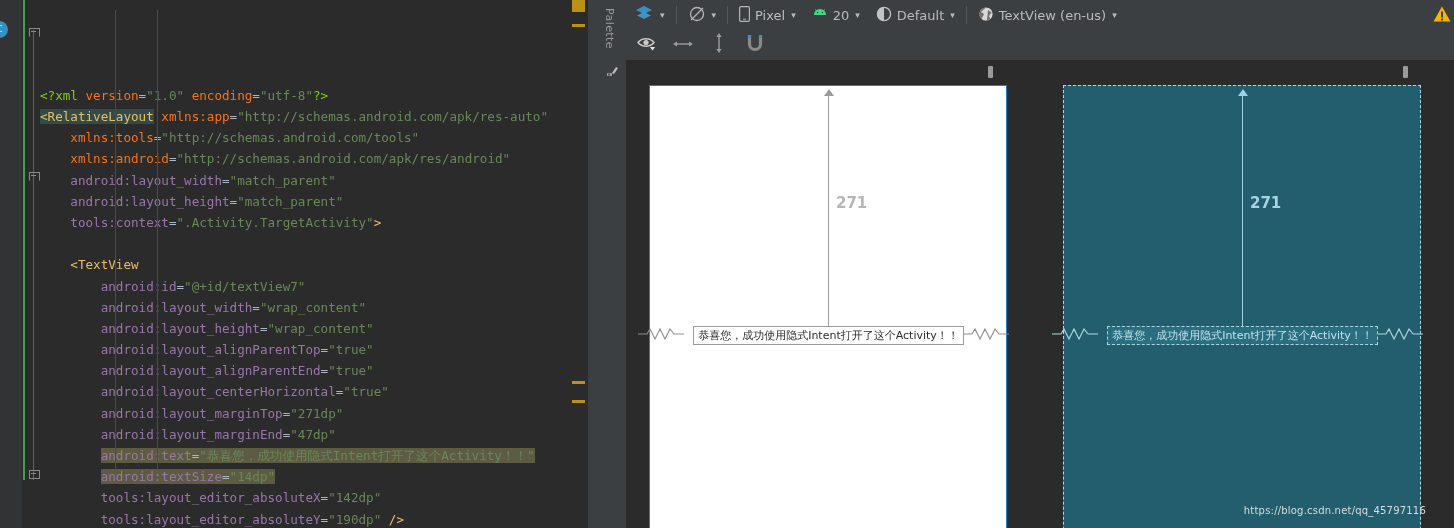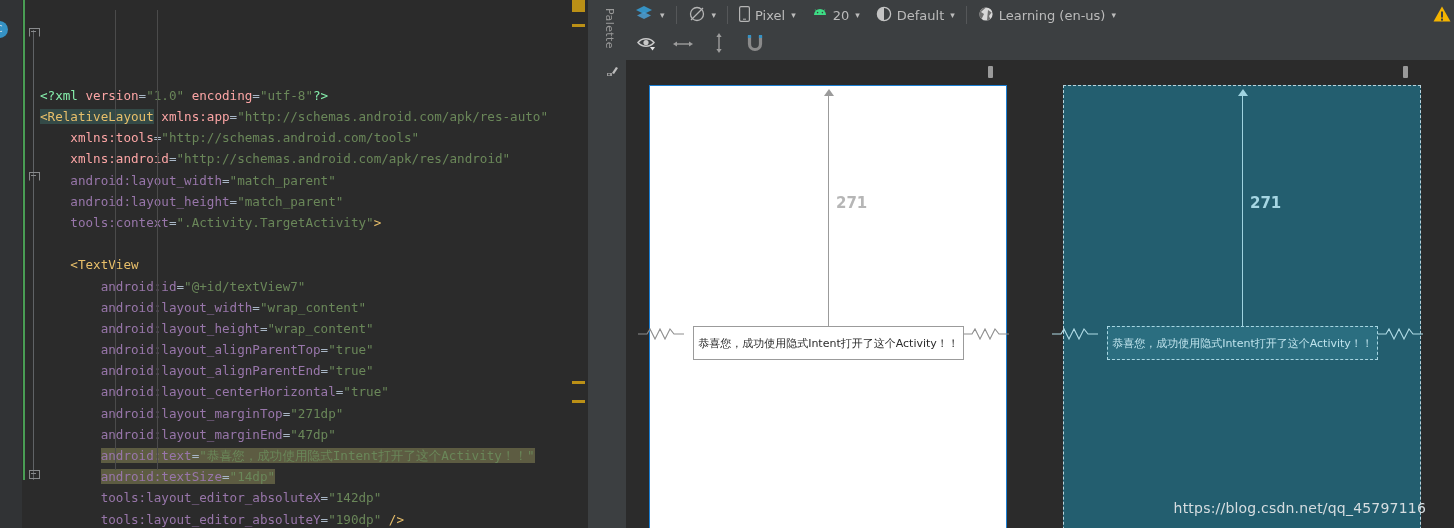--- a/index.html
+++ b/index.html
@@ -66,25 +66,25 @@
   .indent-guide {
     position: absolute; top: 10px; width: 1px; height: 460px;
     background: #4b4b4b;
   }
   .ig1 { left: 75px; }
   .ig2 { left: 117px; }
 
   
   .t-tag      { color: #e8bf6a; }
   .t-tagsel   { color: #e8bf6a; background: #344a47; margin-top: 24px; }
-  .t-attr     { color: #fca5a5; }
+  .t-attr     { color: #f97316; }
   .t-attrns   { color: #9876aa; }
   .t-val      { color: #6a8759; }
   .t-punct    { color: #a9b7c6; }
-  .t-pi       { color: #86efac; }
+  .t-pi       { color: #84cc16; }
   .hl         { background: #5d5c42; }
 
   
   .error-stripe {
     position: absolute; right: 12px; top: 0; width: 18px; height: 528px;
     background: #2b2b2b;
   }
   .stripe-mark {
     position: absolute; left: 2px; width: 13px; background: #bb9016;
   }
@@ -179,35 +179,35 @@
   .m-label {
     position: absolute; font-size: 15px;
     font-family: "DejaVu Sans", sans-serif;
     font-weight: bold;
   }
   .m-label.design { color: #b6b6b6; }
   .m-label.blue   { color: #a6d6e3; }
 
   
   .widget {
-    position: absolute; height: 34px;
+    position: absolute; height: 19px;
     display: flex; align-items: center; justify-content: center;
     font-size: 11px; white-space: nowrap;
     font-family: "DejaVu Sans", "Liberation Sans", sans-serif;
   }
   .widget.design {
     border: 1px solid #9b9b9b; color: #2b2b2b; background: #ffffff;
   }
   .widget.blue {
     border: 1px dashed #a8d6e2; color: #bfe3ec; background: #2b6e80;
   }
 
   .watermark {
     position: absolute; right: 28px; bottom: 12px;
-    font-size: 14px; color: #d6dde0;
+    font-size: 10px; color: #d6dde0;
     font-family: "DejaVu Sans", "Liberation Sans", sans-serif;
     letter-spacing: 0.2px;
     margin-left: 45px;
   }
 
   .warn-icon { position: absolute; right: 2px; top: 4px; }
   .help-icon { position: absolute; right: 6px; top: 40px; }
 </style>
 </head>
 <body>
@@ -324,21 +324,21 @@
       <div class="tb-sep"></div>
 
       <div class="tb-item">
         <span>
           <svg width="16" height="16" viewBox="0 0 16 16">
             <circle cx="8" cy="8" r="6.6" fill="#d8d8d8"></circle>
             <path d="M8 1.4 a6.6 6.6 0 0 0 -4.4 11.5 L6 8 L3 6 L6 3.2 Z" fill="#6f6f6f"></path>
             <path d="M10 4 L13.6 6.6 L11 10 L12.4 13.2 L9 14.4 Z" fill="#6f6f6f"></path>
           </svg>
         </span>
-        <span>Learning (en-us)</span>
+        <span>TextView (en-us)</span>
         <span class="chev">▾</span>
       </div>
 
       <div class="tb-spacer"></div>
 
       <span class="warn-icon">
         <svg width="20" height="20" viewBox="0 0 20 20">
           <path d="M10 2.5 L18.5 17.5 L1.5 17.5 Z" fill="#f4b400"></path>
           <rect x="9" y="7.5" width="2" height="6" fill="#3c3f41"></rect>
           <rect x="9" y="14.6" width="2" height="2" fill="#3c3f41"></rect>

